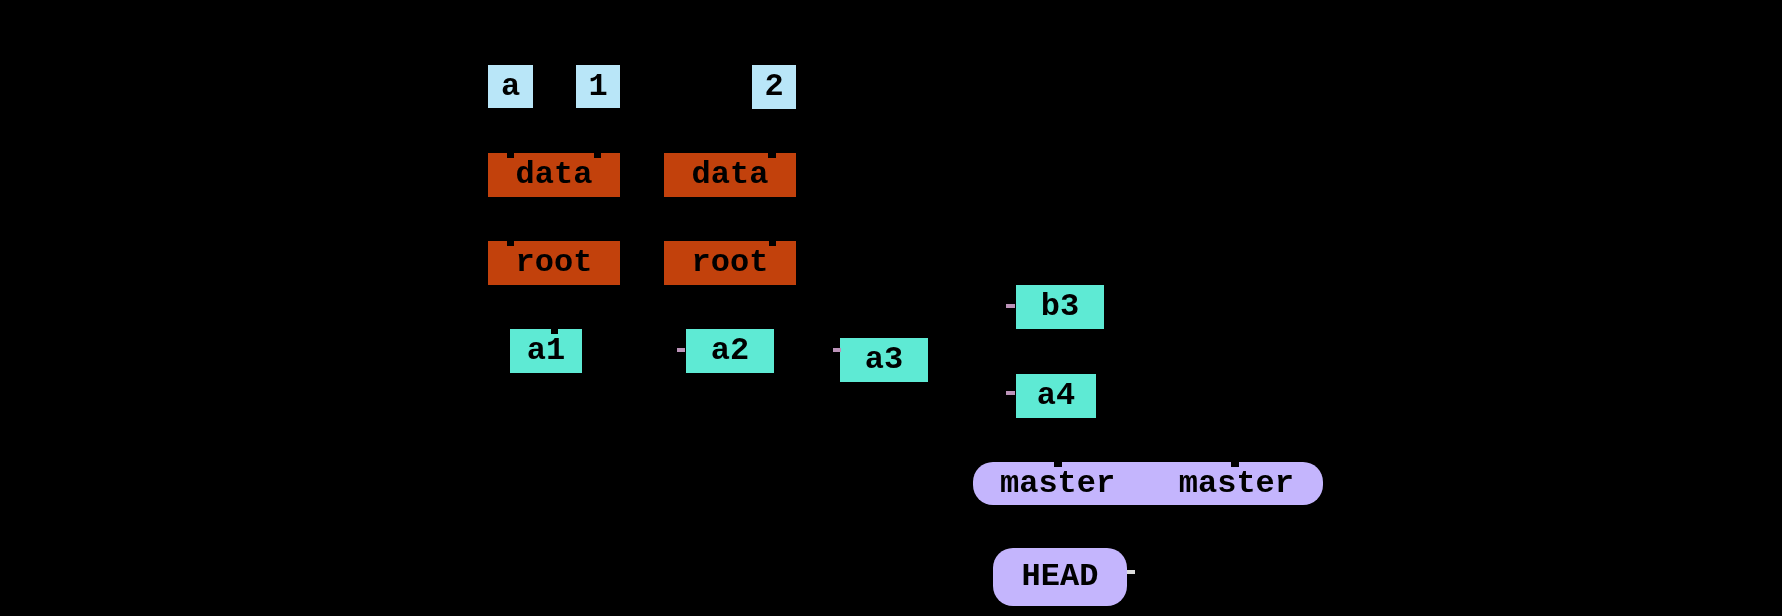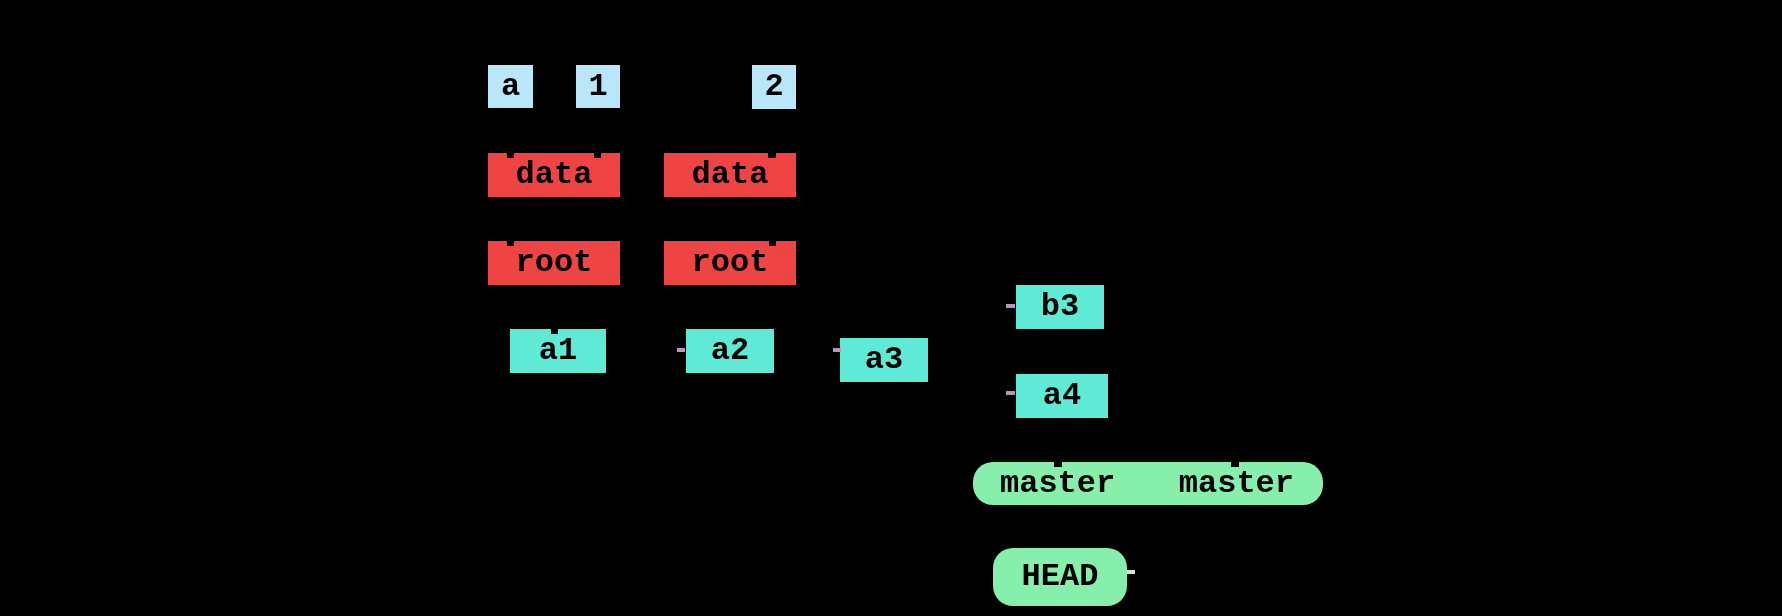--- a/index.html
+++ b/index.html
@@ -22,23 +22,23 @@
     justify-content: center;
     font-weight: bold;
     font-size: 32px;
     line-height: 1;
     color: #000000;
     box-sizing: border-box;
     letter-spacing: 0;
     white-space: pre;
   }
   .blue  { background: #b9e6f8; }
-  .green { background: #ef4444; }
+  .green { background: #c2410c; }
   .pink  { background: #5eead4; }
-  .white { background: #86efac; border-radius: 20px; }
+  .white { background: #c4b5fd; border-radius: 20px; }
   .branch-bar {
     justify-content: space-between;
     padding: 0 29px 0 27px;
   }
   .branch-bar span {
     display: inline-block;
   }
   .notch {
     position: absolute;
     background: #000000;
@@ -60,25 +60,25 @@
   <div class="box blue" style="left:488px; top:65px; width:45px; height:43px;">a</div>
   <div class="box blue" style="left:576px; top:65px; width:44px; height:43px;">1</div>
   <div class="box blue" style="left:752px; top:65px; width:44px; height:44px;">2</div>
 
   <div class="box green" style="left:488px; top:153px; width:132px; height:44px;">data</div>
   <div class="box green" style="left:664px; top:153px; width:132px; height:44px;">data</div>
 
   <div class="box green" style="left:488px; top:241px; width:132px; height:44px;">root</div>
   <div class="box green" style="left:664px; top:241px; width:132px; height:44px;">root</div>
 
-  <div class="box pink" style="left:510px; top:329px; width:96px; height:44px;text-align:right;">a1</div>
+  <div class="box pink" style="left:510px; top:329px; width:72px; height:44px;text-align:right;">a1</div>
   <div class="box pink" style="left:686px; top:329px; width:88px; height:44px;">a2</div>
   <div class="box pink" style="left:840px; top:338px; width:88px; height:44px;">a3</div>
   <div class="box pink" style="left:1016px; top:285px; width:88px; height:44px;">b3</div>
-  <div class="box pink" style="left:1016px; top:374px; width:92px; height:44px;">a4</div>
+  <div class="box pink" style="left:1016px; top:374px; width:80px; height:44px;">a4</div>
 
   <div class="box white branch-bar" style="left:973px; top:462px; width:350px; height:43px;">
     <span>master</span>
     <span>master</span>
   </div>
 
   <div class="box white" style="left:993px; top:548px; width:134px; height:58px;">HEAD</div>
 
   <div class="notch" style="left:507px; top:153px; width:7px; height:5px;"></div>
   <div class="notch" style="left:594px; top:153px; width:7px; height:5px;"></div>

